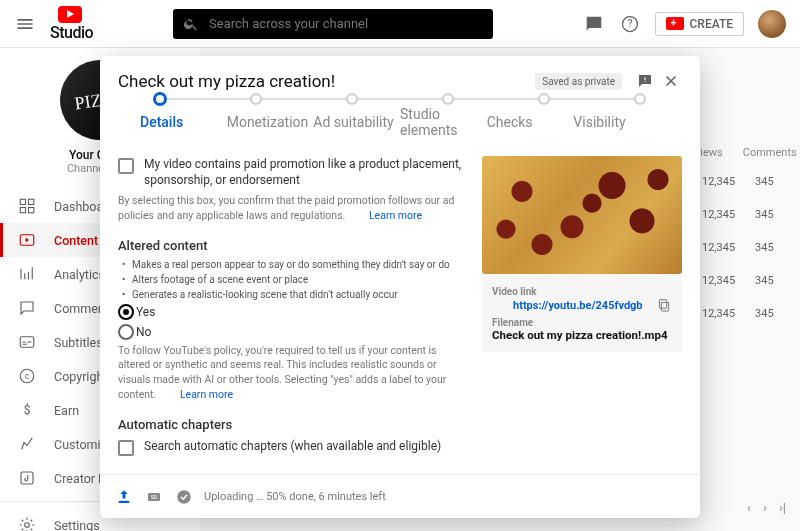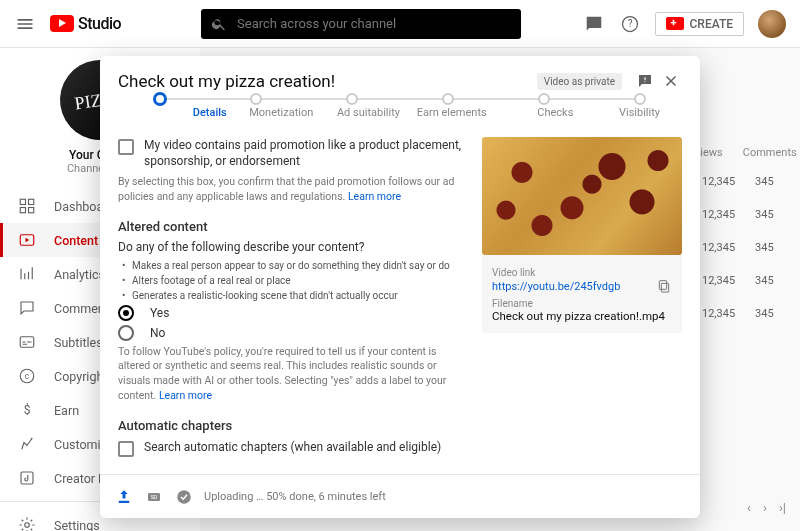--- a/index.html
+++ b/index.html
@@ -1,21 +1,21 @@
 <!DOCTYPE html>
 <html><head>
 <meta charset="utf-8">
 <style>
 * { box-sizing: border-box; margin: 0; padding: 0; }
 body { font-family: Roboto, Arial, sans-serif; font-size: 13px; color: #0f0f0f; background: #f9f9f9; width: 800px; height: 531px; overflow: hidden; position: relative; }
 
 
 .topbar { height: 48px; background: #fff; display: flex; align-items: center; padding: 0 14px; border-bottom: 1px solid #e5e5e5; }
 .hamburger { width: 20px; height: 20px; margin-right: 14px; cursor: pointer; }
-.logo-wrap { display: flex; align-items: center; margin-right: 80px; }
+.logo-wrap { display: flex; align-items: center; margin-right: 80px; flex-direction: column; }
 .yt-icon { width: 24px; height: 17px; background: #f00; border-radius: 4px; position: relative; margin-right: 4px; }
 .yt-icon::after { content: ""; position: absolute; left: 9px; top: 4px; border-left: 7px solid #fff; border-top: 4.5px solid transparent; border-bottom: 4.5px solid transparent; }
 .logo-text { font-size: 16px; font-weight: 500; letter-spacing: -0.5px; }
 .searchbar { flex: 0 0 320px; height: 30px; background: #000000; border-radius: 3px; display: flex; align-items: center; padding: 0 10px; color: #777; }
 .searchbar svg { margin-right: 10px; }
 .top-flex { flex: 1; }
 .top-actions { display: flex; align-items: center; gap: 14px; }
 .icon-btn { width: 22px; height: 22px; display: flex; align-items: center; justify-content: center; color: #606060; cursor: pointer; }
 .create-btn { display: flex; align-items: center; gap: 6px; border: 1px solid #ccc; padding: 4px 10px; border-radius: 2px; font-size: 12px; font-weight: 500; color: #606060; cursor: pointer; }
 .create-btn .rec { width: 18px; height: 13px; background: #f00; border-radius: 2px; position: relative; }
@@ -41,59 +41,59 @@
 
 
 .scrim { position: absolute; inset: 48px 0 0 0; background: rgba(0,0,0,0.0); }
 .modal { position: absolute; left: 100px; top: 56px; width: 600px; height: 462px; background: #fff; border-radius: 6px; box-shadow: 0 8px 30px rgba(0,0,0,0.25); display: flex; flex-direction: column; overflow: hidden; }
 .m-head { display: flex; align-items: center; padding: 14px 18px 8px; }
 .m-title { font-size: 17px; font-weight: 400; flex: 1; }
 .save-pill { font-size: 10px; background: #eee; color: #666; padding: 3px 7px; border-radius: 2px; margin-right: 8px; }
 .m-head .icon-btn { margin-left: 4px; }
 
 .stepper { display: flex; align-items: center; padding: 6px 40px 10px; position: relative; }
-.step { flex: 1; text-align: right; font-size: 11px; color: #888; position: relative; }
+.step { flex: 1; text-align: left; font-size: 14px; color: #888; position: relative; }
 .step.active { color: #065fd4; font-weight: 500; }
 .step-dots { position: absolute; left: 60px; right: 60px; top: 42px; height: 2px; background: #ddd; }
 .dot { width: 12px; height: 12px; border: 2px solid #ccc; background: #fff; border-radius: 50%; position: absolute; top: -5px; transform: translateX(-50%); }
 .dot.active { border: 3px solid #065fd4; width: 14px; height: 14px; top: -6px;}
 .dot.d0{left:0%} .dot.d1{left:20%} .dot.d2{left:40%} .dot.d3{left:60%} .dot.d4{left:80%} .dot.d5{left:100%}
 
 .m-body { flex: 1; overflow: auto; padding: 8px 18px 0; display: flex; gap: 16px; }
 .col-left { flex: 1; font-size: 12px; color: #333; }
 .col-right { width: 200px; }
 
 .chk-row { display: flex; gap: 10px; align-items: flex-start; margin-bottom: 6px; }
 .chkbox { width: 16px; height: 16px; border: 2px solid #888; border-radius: 2px; margin-top: 2px; flex-shrink: 0; cursor: pointer; }
 .chk-label { font-size: 12px; line-height: 1.35; }
 .fine { font-size: 10.5px; color: #777; line-height: 1.4; margin-bottom: 14px; }
-.fine a, .link { color: #065fd4; text-decoration: none; cursor: pointer; }
+.fine a, .link { color: #065fd4; text-decoration: none; cursor: pointer; margin-left: 21px; }
 
 .sect-h { font-size: 13px; font-weight: 500; margin: 6px 0 6px; }
 .q { font-size: 12px; margin-bottom: 6px; }
 .bul { font-size: 10px; color: #555; padding-left: 14px; position: relative; margin-bottom: 4px; }
 .bul::before { content: "•"; position: absolute; left: 4px; }
-.radio-row { display: flex; align-items: center; gap: 16px; margin: 4px 0; cursor: pointer; }
+.radio-row { display: flex; align-items: center; gap: 2px; margin: 4px 0; cursor: pointer; }
 .radio { width: 16px; height: 16px; border: 2px solid #666; border-radius: 50%; position: relative; }
 .radio.sel { border-color: #000; }
 .radio.sel::after { content:""; position:absolute; inset:3px; background:#000; border-radius:50%; }
 
 .thumb { width: 200px; height: 118px; border-radius: 3px; background:
   radial-gradient(circle at 20% 30%, #7a1e12 0 10px, transparent 11px),
   radial-gradient(circle at 65% 25%, #6b190f 0 13px, transparent 14px),
   radial-gradient(circle at 45% 60%, #7a1e12 0 11px, transparent 12px),
   radial-gradient(circle at 80% 55%, #6b190f 0 12px, transparent 13px),
   radial-gradient(circle at 30% 75%, #7a1e12 0 10px, transparent 11px),
   radial-gradient(circle at 55% 40%, #6b190f 0 9px, transparent 10px),
   radial-gradient(circle at 12% 62%, #7a1e12 0 9px, transparent 10px),
   radial-gradient(circle at 88% 20%, #6b190f 0 10px, transparent 11px),
   linear-gradient(130deg, #e3b456, #c8913a 40%, #d9aa4e 70%, #b87d2e);
   background-blend-mode: normal;
 }
-.vmeta { background: #f6f6f6; padding: 8px 10px 10px; font-size: 11px; }
+.vmeta { background: #f6f6f6; padding: 8px 10px 10px; font-size: 11px; font-weight: bold; }
 .vmeta .lbl { color: #888; font-size: 10px; margin-top: 4px; }
 .vmeta .lnk { color: #065fd4; font-size: 11px; display: flex; justify-content: space-between; align-items: center; }
 .copy-ic { width: 16px; height: 16px; color: #777; cursor: pointer; }
 
 .m-foot { height: 44px; border-top: 1px solid #e5e5e5; display: flex; align-items: center; padding: 0 14px; gap: 10px; }
 .foot-ic { width: 20px; height: 20px; display:flex; align-items:center; justify-content:center; color:#065fd4; }
 .foot-ic.gray { color: #888; }
 .up-text { font-size: 11px; color: #777; flex: 1; }
 .next-btn { background: #065fd4; color: #fff; font-size: 12px; font-weight: 500; padding: 7px 16px; border-radius: 2px; cursor: pointer; }
 
@@ -254,40 +254,40 @@
 <div class="pager">
   <span>‹</span>
   <span>›</span>
   <span>›|</span>
 </div>
 
 <div class="scrim"></div>
 <div class="modal">
   <div class="m-head">
     <div class="m-title">Check out my pizza creation!</div>
-    <div class="save-pill">Video as private</div>
+    <div class="save-pill">Saved as private</div>
     <div class="icon-btn">
         <svg viewBox="0 0 24 24" width="18" height="18">
           <path fill="currentColor" d="M4 4h16v12H8l-4 4z"></path>
           <path d="M12 7v4" stroke="#fff" stroke-width="1.5"></path>
           <circle cx="12" cy="13" r="0.8" fill="#fff"></circle>
         </svg>
       </div>
     <div class="icon-btn">
         <svg viewBox="0 0 24 24" width="18" height="18">
           <path stroke="currentColor" stroke-width="2" d="M6 6l12 12M18 6L6 18"></path>
         </svg>
       </div>
   </div>
 
   <div class="stepper">
     <div class="step active">Details</div>
     <div class="step">Monetization</div>
     <div class="step">Ad suitability</div>
-    <div class="step">Earn elements</div>
+    <div class="step">Studio elements</div>
     <div class="step">Checks</div>
     <div class="step">Visibility</div>
   </div>
   <div class="step-dots">
     <div class="dot active d0"></div>
     <div class="dot d1"></div>
     <div class="dot d2"></div>
     <div class="dot d3"></div>
     <div class="dot d4"></div>
     <div class="dot d5"></div>
@@ -295,23 +295,22 @@
 
   <div class="m-body">
     <div class="col-left">
       <div class="chk-row">
         <div class="chkbox"></div>
         <div class="chk-label">My video contains paid promotion like a product placement, sponsorship, or endorsement</div>
       </div>
       <div class="fine"><span>By selecting this box, you confirm that the paid promotion follows our ad policies and any applicable laws and regulations. </span><span class="link">Learn more</span></div>
 
       <div class="sect-h">Altered content</div>
-      <div class="q">Do any of the following describe your content?</div>
       <div class="bul">Makes a real person appear to say or do something they didn't say or do</div>
-      <div class="bul">Alters footage of a real real or place</div>
+      <div class="bul">Alters footage of a scene event or place</div>
       <div class="bul">Generates a realistic-looking scene that didn't actually occur</div>
       <div class="radio-row">
           <div class="radio sel"></div>
           <span>Yes</span>
         </div>
       <div class="radio-row">
           <div class="radio"></div>
           <span>No</span>
         </div>
       <div class="fine"><span>To follow YouTube's policy, you're required to tell us if your content is altered or synthetic and seems real. This includes realistic sounds or visuals made with AI or other tools. Selecting "yes" adds a label to your content. </span><span class="link">Learn more</span></div>

